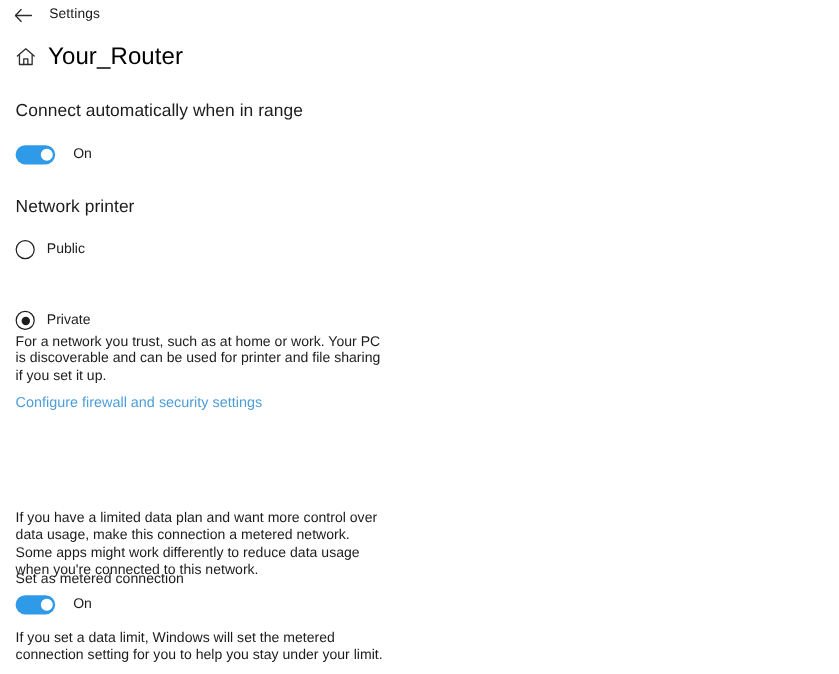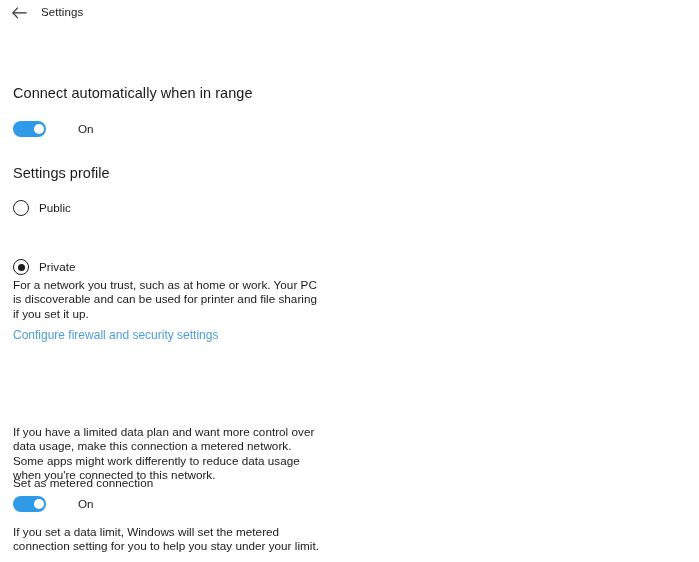--- a/index.html
+++ b/index.html
@@ -131,21 +131,21 @@
   .toggle .knob {
     position: absolute;
     top: 3px;
     left: 21px;
     width: 10px;
     height: 10px;
     border-radius: 50%;
     background: #ffffff;
   }
   .toggle-label {
-    margin-left: 32px;
+    margin-left: 15px;
     font-size: 11.7px;
     line-height: 16px;
     color: #1b1b1b;
     white-space: nowrap;
   }
 
   
   .radio-row {
     position: absolute;
     left: 13px;
@@ -207,31 +207,39 @@
   <div class="topbar">
     <div class="back-btn">
       <svg width="15" height="12" viewBox="0 0 15 12">
         <path d="M5.6 0.9 L0.9 5.9 L5.6 10.9" fill="none" stroke="#2b2b2b" stroke-width="1.1" stroke-linecap="round" stroke-linejoin="round"></path>
         <line x1="1.1" y1="5.9" x2="14.2" y2="5.9" stroke="#2b2b2b" stroke-width="1.1" stroke-linecap="round"></line>
       </svg>
     </div>
     <div class="settings-label">Settings</div>
   </div>
 
+  <div class="title-row">
+    <svg class="home-icon" viewBox="0 0 18 18">
+      <path d="M1.6 8.2 L9 1.8 L16.4 8.2" fill="none" stroke="#2b2b2b" stroke-width="1.15" stroke-linecap="round" stroke-linejoin="round"></path>
+      <path d="M3.4 7.3 L3.4 15.6 L14.6 15.6 L14.6 7.3" fill="none" stroke="#2b2b2b" stroke-width="1.15" stroke-linecap="round" stroke-linejoin="round"></path>
+      <path d="M7.2 15.6 L7.2 10.6 L10.8 10.6 L10.8 15.6" fill="none" stroke="#2b2b2b" stroke-width="1.15" stroke-linecap="round" stroke-linejoin="round"></path>
+    </svg>
+    <div class="page-title">Your_Router</div>
+  </div>
 
   <div class="section-head" style="top:84px;">Connect automatically when in range</div>
 
   <div class="toggle-row" style="top:120px;">
     <div class="toggle">
       <div class="knob"></div>
     </div>
     <div class="toggle-label">On</div>
   </div>
 
-  <div class="section-head" style="top:164px;">Settings profile</div>
+  <div class="section-head" style="top:164px;">Network printer</div>
 
   <div class="radio-row" style="top:199px;">
     <span class="radio"></span>
     <span class="radio-label">Public</span>
   </div>
 
   <div class="radio-row" style="top:258px;">
     <span class="radio checked"></span>
     <span class="radio-label">Private</span>
   </div>

